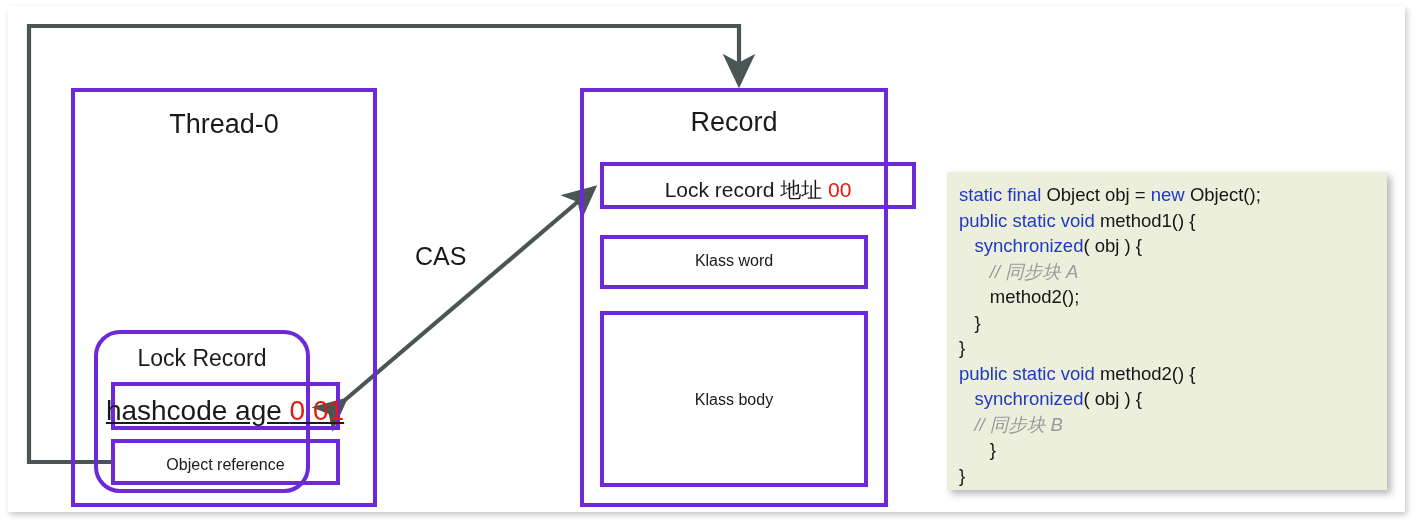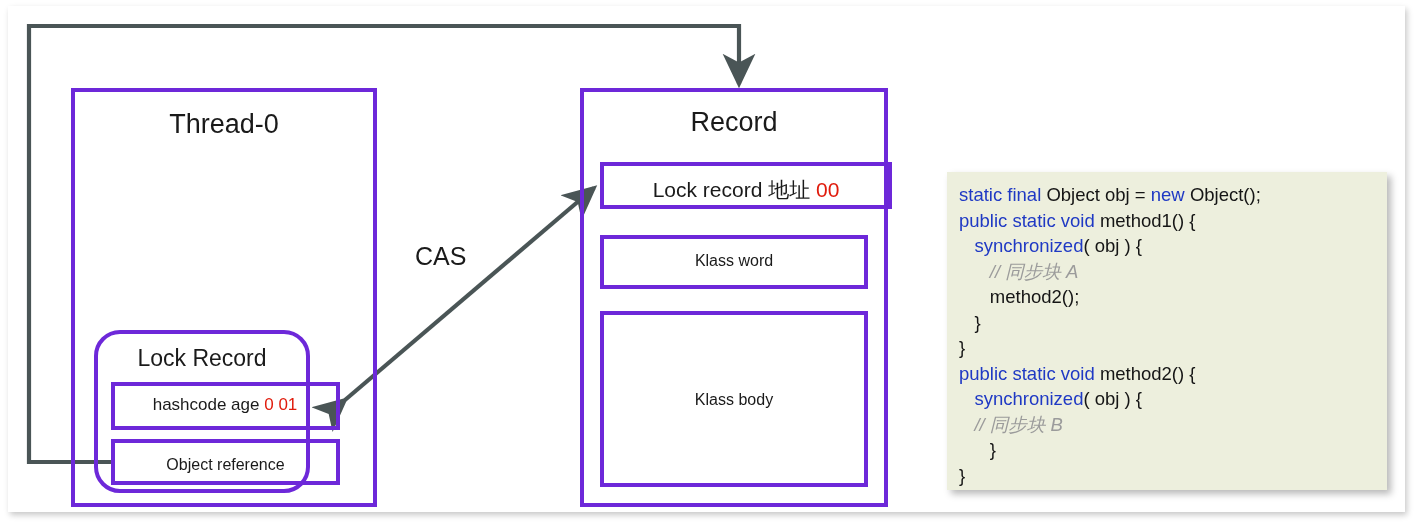--- a/index.html
+++ b/index.html
@@ -74,21 +74,22 @@
   .cell-lg { font-size: 21px; }
   .cell-sm { font-size: 16px; }
   .red-val { color: #E01B0C; }
 
   
   .overflow-row {
     position: absolute;
     text-align: center;
     white-space: nowrap;
     color: #1a1a1a;
-    font-size: 17px;
+    font-size: 28px;
+    text-decoration: underline;
   }
 
   .cas-label {
     position: absolute;
     font-size: 25px;
     color: #1a1a1a;
     white-space: nowrap;
   }
 
   
@@ -155,21 +156,21 @@
   </div>
 
   <div class="rbox" style="left:111px; top:439px; width:229px; height:46px;padding-left:8px;">
     <div class="cell-text cell-sm" style="top:13px;">Object reference</div>
   </div>
 
   <div class="rbox" style="left:580px; top:88px; width:308px; height:419px;">
     <div class="box-title title-lg" style="top:16px;">Record</div>
   </div>
 
-  <div class="rbox" style="left:600px; top:162px; width:292px; height:47px;">
+  <div class="rbox" style="left:600px; top:162px; width:316px; height:47px;">
     <div class="cell-text cell-lg" style="top:10px;">
       <span>Lock record 地址 </span><span class="red-val">00</span>
     </div>
   </div>
 
   <div class="rbox" style="left:600px; top:235px; width:268px; height:54px;">
     <div class="cell-text cell-sm" style="top:13px;">Klass word</div>
   </div>
 
   <div class="rbox" style="left:600px; top:311px; width:268px; height:176px;">

